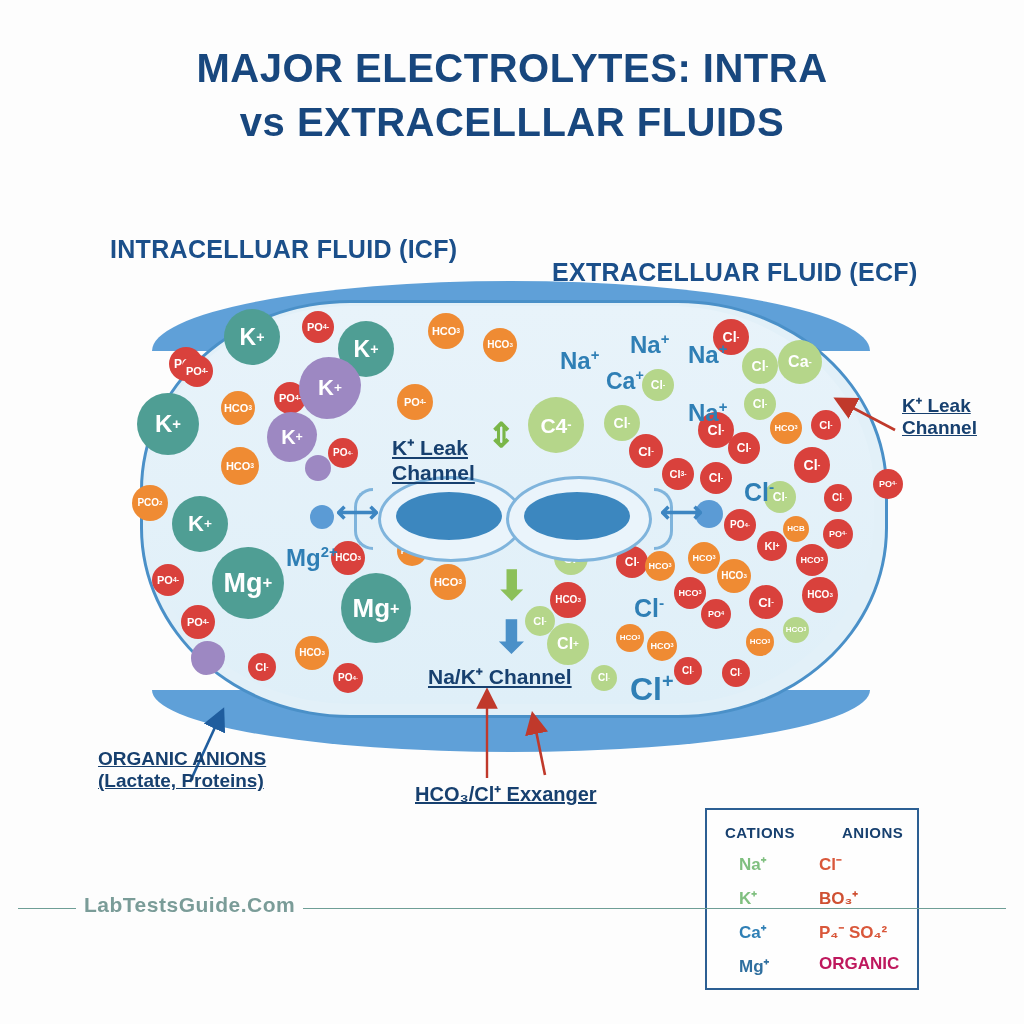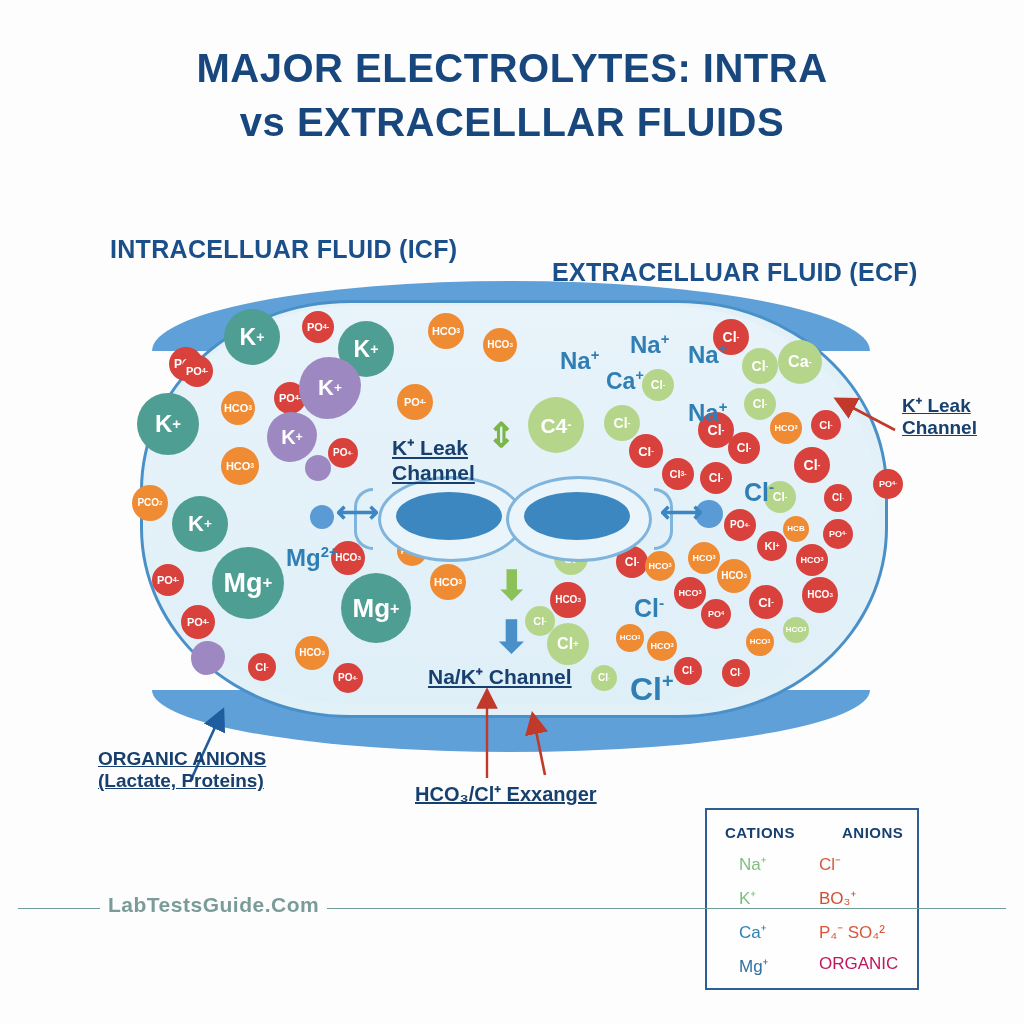--- a/index.html
+++ b/index.html
@@ -124,32 +124,32 @@
     position:absolute;left:705px;top:808px;width:210px;height:178px;
     border:2px solid #2c5f93;background:#fefefe;
   }
   .legend-head{
     position:absolute;top:14px;font-size:15px;font-weight:bold;color:#17406f;
     letter-spacing:.5px;
   }
   #legend-head-cations{left:18px;}
   #legend-head-anions{left:112px;margin-left:23px;}
   .legend-item{
-    position:absolute;font-size:17px;font-weight:normal;white-space:nowrap;
+    position:absolute;font-size:17px;font-weight:bold;white-space:nowrap;
   }
   .lc{left:32px;}
   .la{left:112px;}
   .lr0{top:42px;} .lr1{top:76px;} .lr2{top:110px;} .lr3{top:144px;}
 
   
   #watermark-line{
     position:absolute;left:18px;top:908px;width:988px;height:1px;background:#6e9e96;
   }
   #watermark-text{
-    position:absolute;left:100px;top:893px;font-size:21px;font-weight:bold;
+    position:absolute;left:76px;top:893px;font-size:21px;font-weight:bold;
     color:#7a9c98;letter-spacing:.5px;background:#fdfdfd;padding:0 8px;
   }
 </style>
 </head>
 <body>
 
 <div id="stage">
 
   <div class="title" id="title-line1">MAJOR ELECTROLYTES: INTRA</div>
   <div class="title" id="title-line2">vs EXTRACELLLAR FLUIDS</div>

